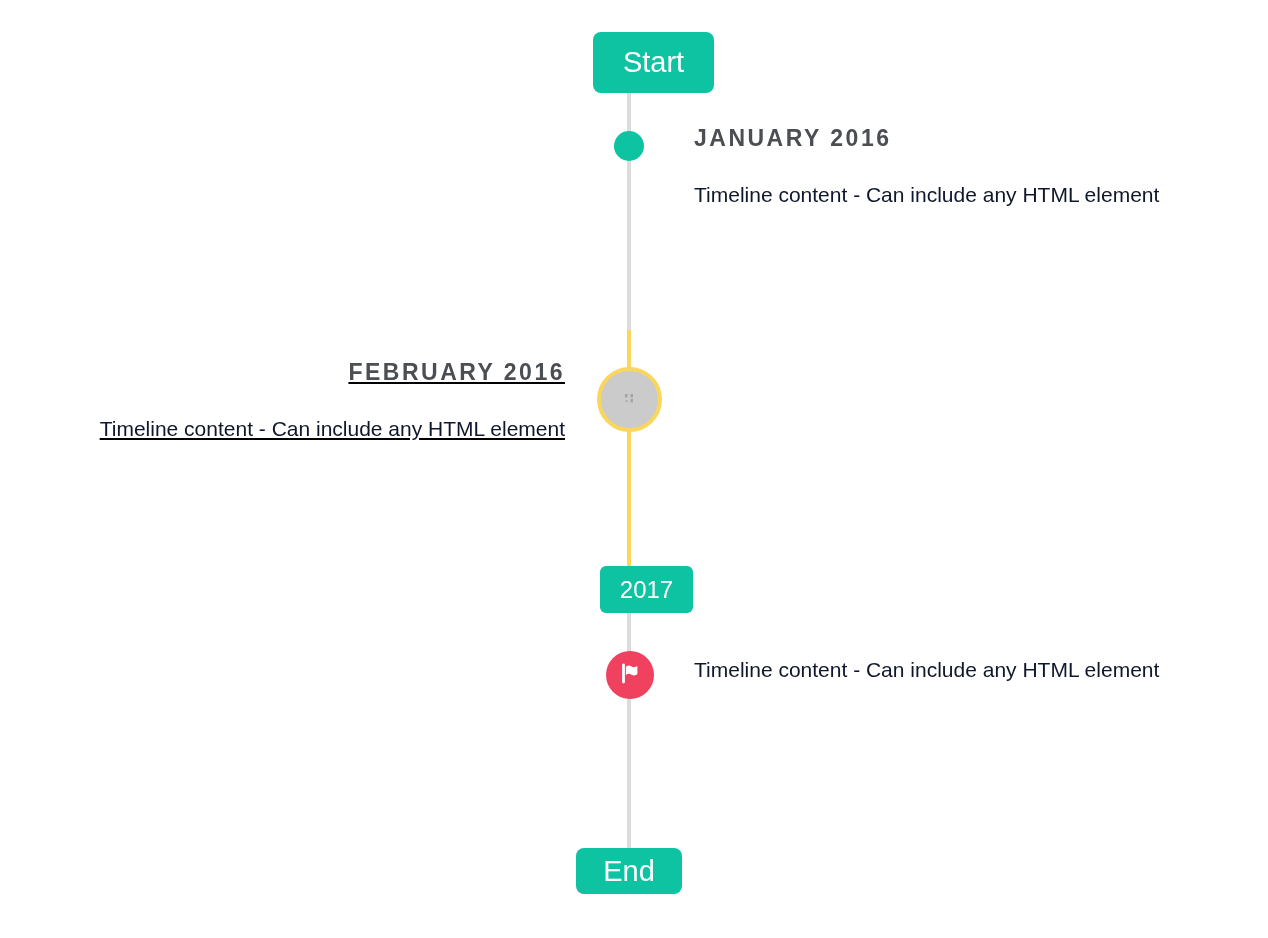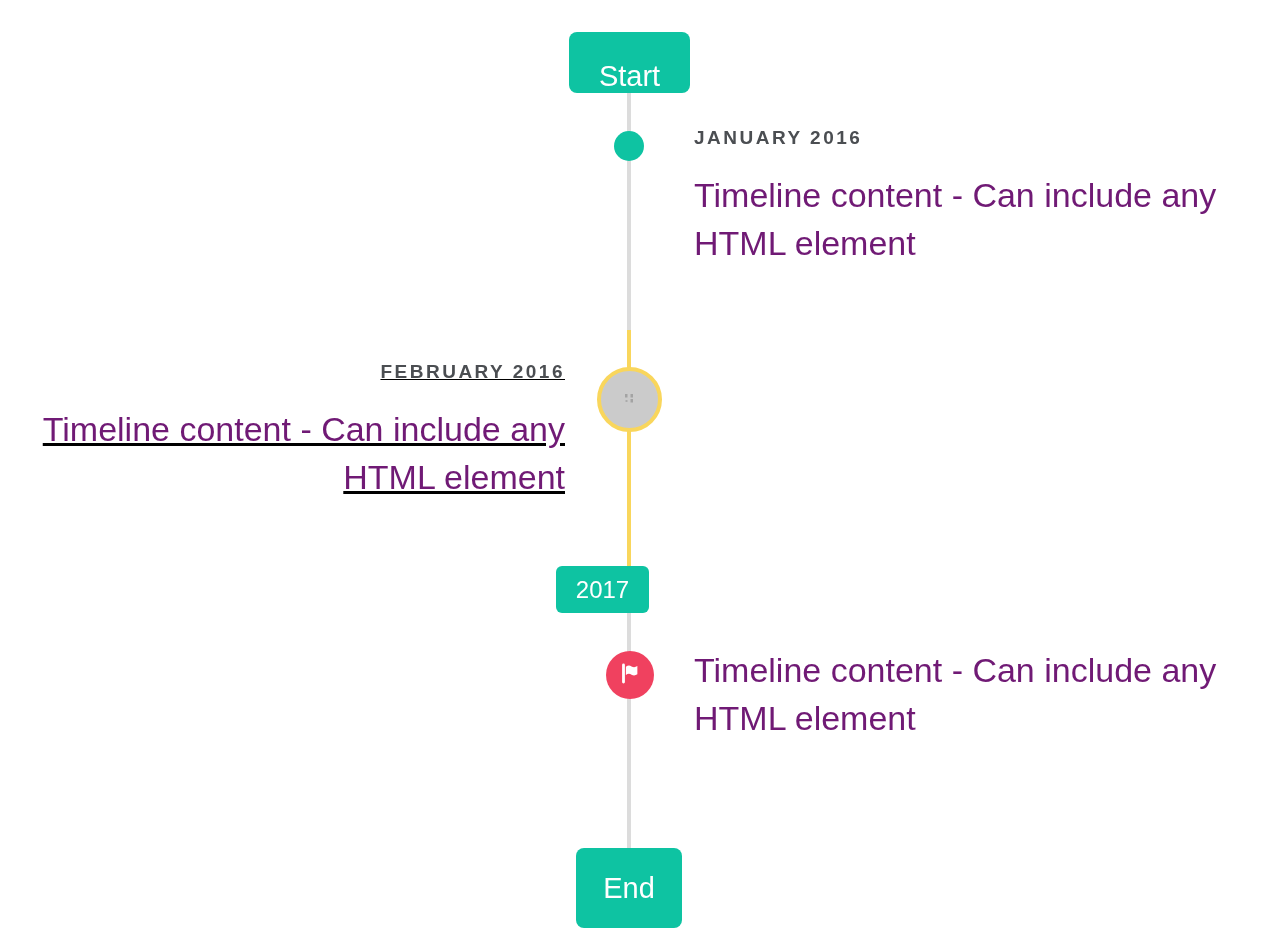--- a/index.html
+++ b/index.html
@@ -33,23 +33,23 @@
     position: absolute;
     display: flex;
     align-items: center;
     justify-content: center;
     background: #0ec3a2;
     color: #ffffff;
     border-radius: 8px;
     font-size: 29px;
     font-weight: 400;
   }
-  .badge-start { left: 569px; top: 32px;  width: 121px; height: 61px; align-items: flex-end; }
-  .badge-year  { left: 556px; top: 566px; width: 93px;  height: 47px; font-size: 24px; border-radius: 6px; }
-  .badge-end   { left: 576px; top: 848px; width: 106px; height: 80px; }
+  .badge-start { left: 593px; top: 32px;  width: 121px; height: 61px; }
+  .badge-year  { left: 600px; top: 566px; width: 93px;  height: 47px; font-size: 24px; border-radius: 6px; }
+  .badge-end   { left: 576px; top: 848px; width: 106px; height: 46px; }
 
   
   .marker-dot {
     position: absolute;
     left: 614px; top: 131px;
     width: 30px; height: 30px;
     border-radius: 50%;
     background: #0ec3a2;
   }
   .marker-image {
@@ -79,31 +79,31 @@
     position: absolute;
     width: 540px;
   }
   .entry-right { left: 694px; text-align: left; }
   .entry-left  { left: 25px;  text-align: right; text-decoration: underline; }
   .entry-january  { top: 129px; }
   .entry-february { top: 363px; }
   .entry-march    { top: 646px; }
 
   .entry-date {
-    font-size: 19px;
+    font-size: 23px;
     font-weight: 700;
     letter-spacing: 2.5px;
     color: #4b4e52;
     line-height: 18px;
     margin-bottom: 24px;
   }
   .entry-body {
-    font-size: 34px;
+    font-size: 21px;
     font-weight: 400;
-    color: #701a75;
+    color: #0f172a;
     line-height: 48px;
   }
 </style>
 </head>
 <body>
 
 <div class="stage">
 
   <div class="line line-main"></div>
   <div class="line line-highlight"></div>

